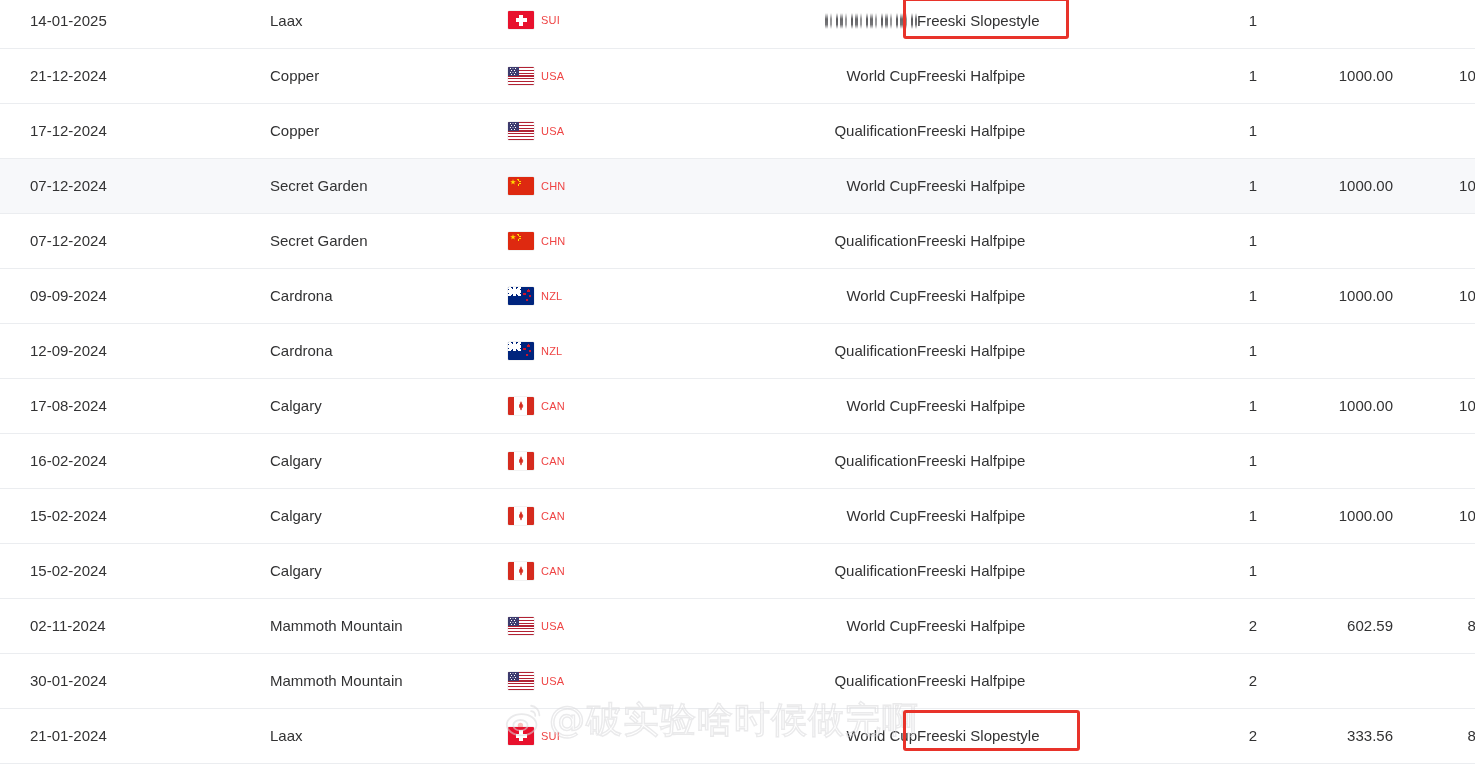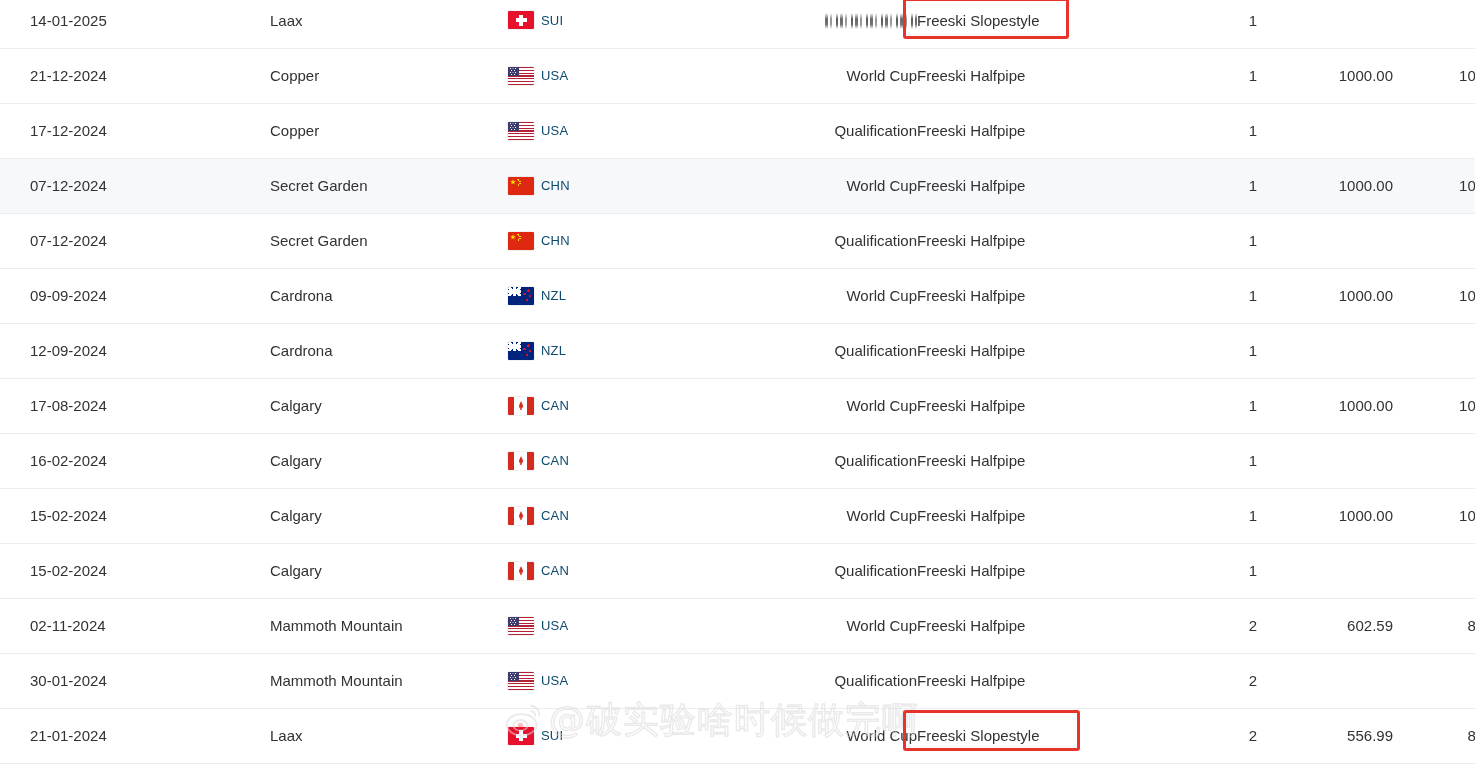--- a/index.html
+++ b/index.html
@@ -41,21 +41,21 @@
   .c-date    { width: 270px; padding-left: 30px; text-align: left; }
   .c-place   { width: 230px; padding-left: 0px;  text-align: left; }
   .c-nation  { width: 120px; text-align: left; padding-left: 8px; }
   .c-cat     { width: 297px; padding-left: 0px; text-align: right; }
   .c-disc    { width: 296px; padding-left: 0px; text-align: left; position: relative; }
   .c-rank    { width: 80px;  text-align: center; }
   .c-points  { width: 100px; text-align: right; padding-right: 0px; margin-top: 16px; }
   .c-pct     { width: 122px; text-align: right; padding-right: 10px; }
 
   .nation-wrap { display: flex; align-items: center; gap: 7px; }
-  .nation-code { font-size: 13px; color: #0c4a6e; letter-spacing: .2px; }
+  .nation-code { font-size: 11px; color: #ef4444; letter-spacing: .2px; }
 
   
   .flag {
     width: 26px; height: 18px;
     display: inline-block;
     position: relative;
     flex: 0 0 auto;
     border-radius: 1px;
     overflow: hidden;
     box-shadow: 0 0 0 .5px rgba(0,0,0,.10);
@@ -439,21 +439,21 @@
           <td class="c-place">Laax</td>
           <td class="c-nation">
             <div class="nation-wrap">
               <span class="flag flag-sui"></span>
               <span class="nation-code">SUI</span>
             </div>
           </td>
           <td class="c-cat">World Cup</td>
           <td class="c-disc">Freeski Slopestyle</td>
           <td class="c-rank">2</td>
-          <td class="c-points">556.99</td>
+          <td class="c-points">333.56</td>
           <td class="c-pct">80.00</td>
         </tr>
       </tbody>
   </table>
 
   <div class="annot-box" id="annot-top"></div>
   <div class="annot-box" id="annot-bottom"></div>
 
   <div id="watermark">
     <svg class="wm-logo" viewBox="0 0 64 64">

